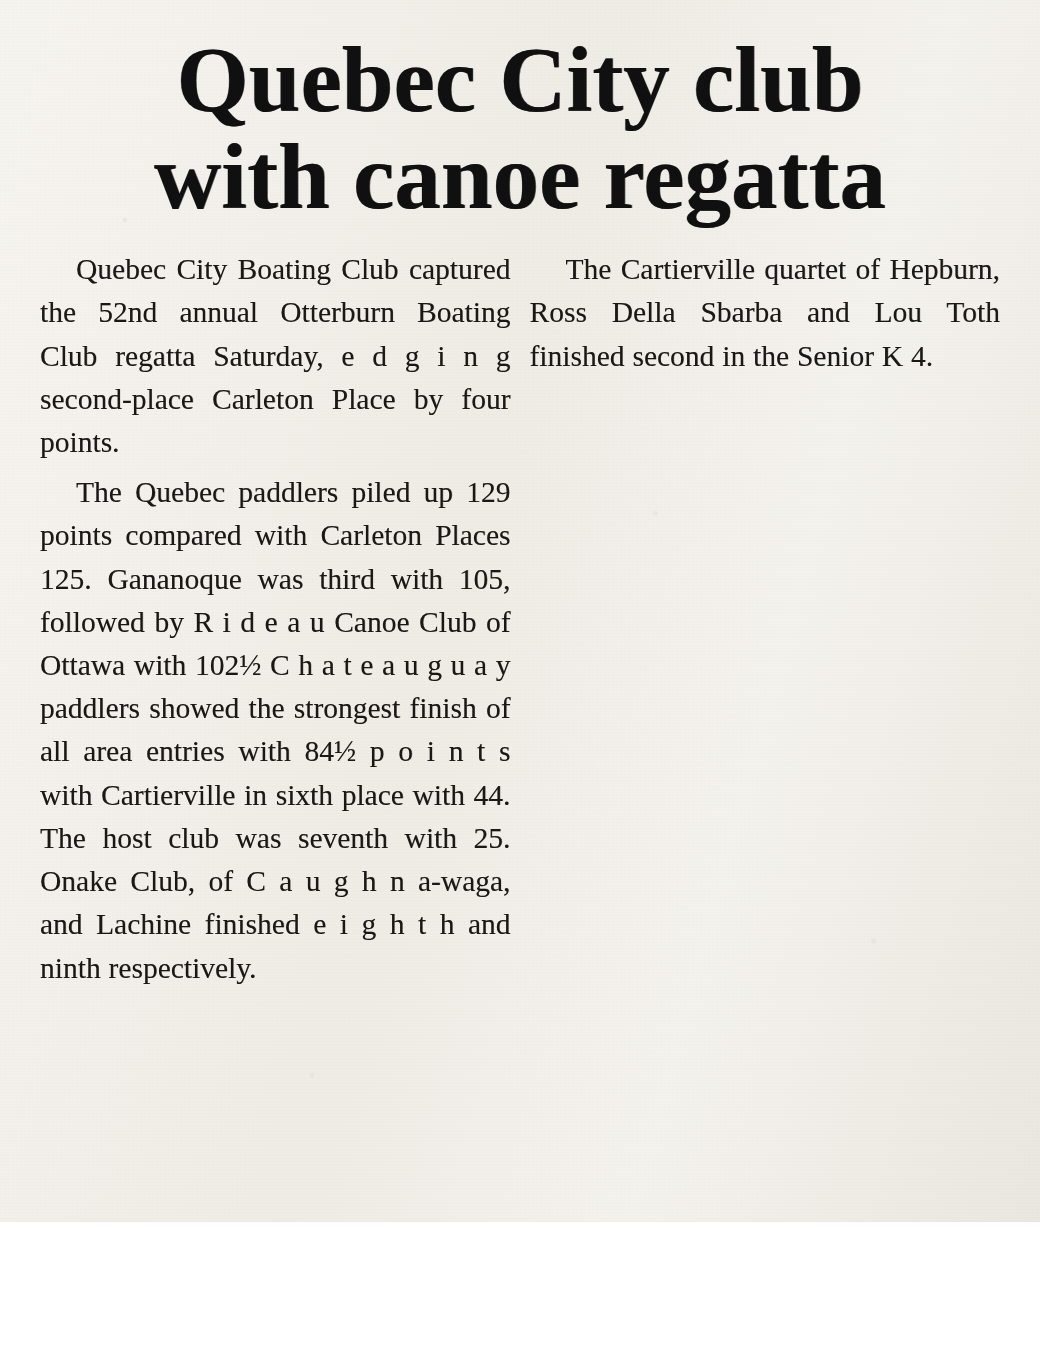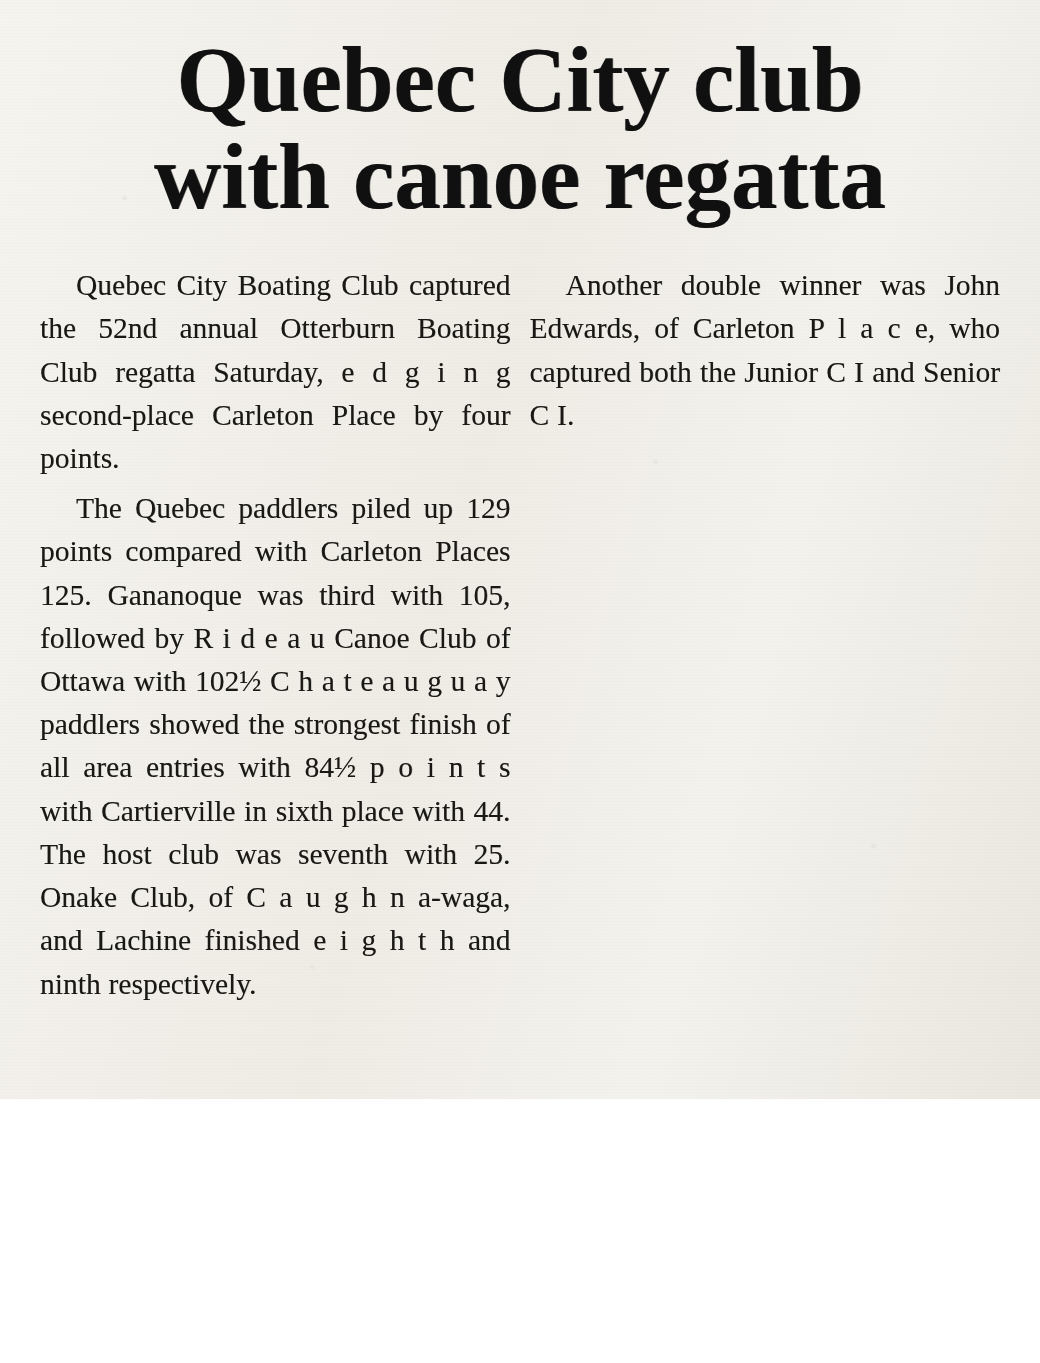--- a/index.html
+++ b/index.html
@@ -10,21 +10,21 @@
   body {
     width: 1040px;
     height: 1363px;
     overflow: hidden;
     font-family: "Liberation Serif", serif;
     color: #14120f;
   }
   .page {
     position: relative;
     width: 1040px;
-    height: 1099px;
+    height: 1222px;
     background: #f3f1ec;
     background-image:
       radial-gradient(circle at 12% 18%, rgba(0,0,0,0.035) 0 2px, rgba(0,0,0,0) 3px),
       radial-gradient(circle at 63% 42%, rgba(0,0,0,0.03) 0 2px, rgba(0,0,0,0) 3px),
       radial-gradient(circle at 84% 77%, rgba(0,0,0,0.03) 0 2px, rgba(0,0,0,0) 3px),
       radial-gradient(circle at 30% 88%, rgba(0,0,0,0.025) 0 2px, rgba(0,0,0,0) 3px),
       linear-gradient(105deg, #f6f4ef 0%, #efece6 45%, #f4f2ed 70%, #eae7e0 100%);
     box-sizing: border-box;
     padding: 34px 40px 12px 40px;
   }
@@ -52,21 +52,21 @@
   .headline .line {
     display: block;
     white-space: nowrap;
   }
   .headline .l1 { font-size: 93px; letter-spacing: 0px; }
   .headline .l2 { font-size: 93px; letter-spacing: 0px; margin-top: 6px; }
 
   .columns {
     display: flex;
     gap: 19px;
-    margin-top: 42px;
+    margin-top: 26px;
     font-family: Liberation Serif, serif;
   }
   .col {
     flex: 1 1 0;
     min-width: 0;
   }
   p.par {
     margin: 0 0 0 0;
     font-size: 29.5px;
     line-height: 1.465;
@@ -95,16 +95,16 @@
     <span class="line l1">Quebec City club</span>
     <span class="line l2">with canoe regatta</span>
   </h1>
 
   <div class="columns">
     <div class="col left">
       <p class="par">Quebec City Boating Club captured the 52nd annual Otterburn Boating Club regatta Saturday, e d g i n g second-place Carleton Place by four points.</p>
       <p class="par">The Quebec paddlers piled up 129 points compared with Carleton Places 125. Gananoque was third with 105, followed by R i d e a u Canoe Club of Ottawa with 102½ C h a t e a u g u a y paddlers showed the strongest finish of all area entries with 84½ p o i n t s with Cartierville in sixth place with 44. The host club was seventh with 25. Onake Club, of C a u g h n a-waga, and Lachine finished e i g h t h and ninth respectively.</p>
     </div>
     <div class="col right">
-      <p class="par">Another double winner was John Edwards, of Carleton P l a c e, who captured both the Junior C I and Senior C I.</p>
+      <p class="par">The Cartierville quartet of Hepburn, Ross Della Sbarba and Lou Toth finished second in the Senior K 4.</p>
     </div>
   </div>
 </div>
 
 </body></html>

